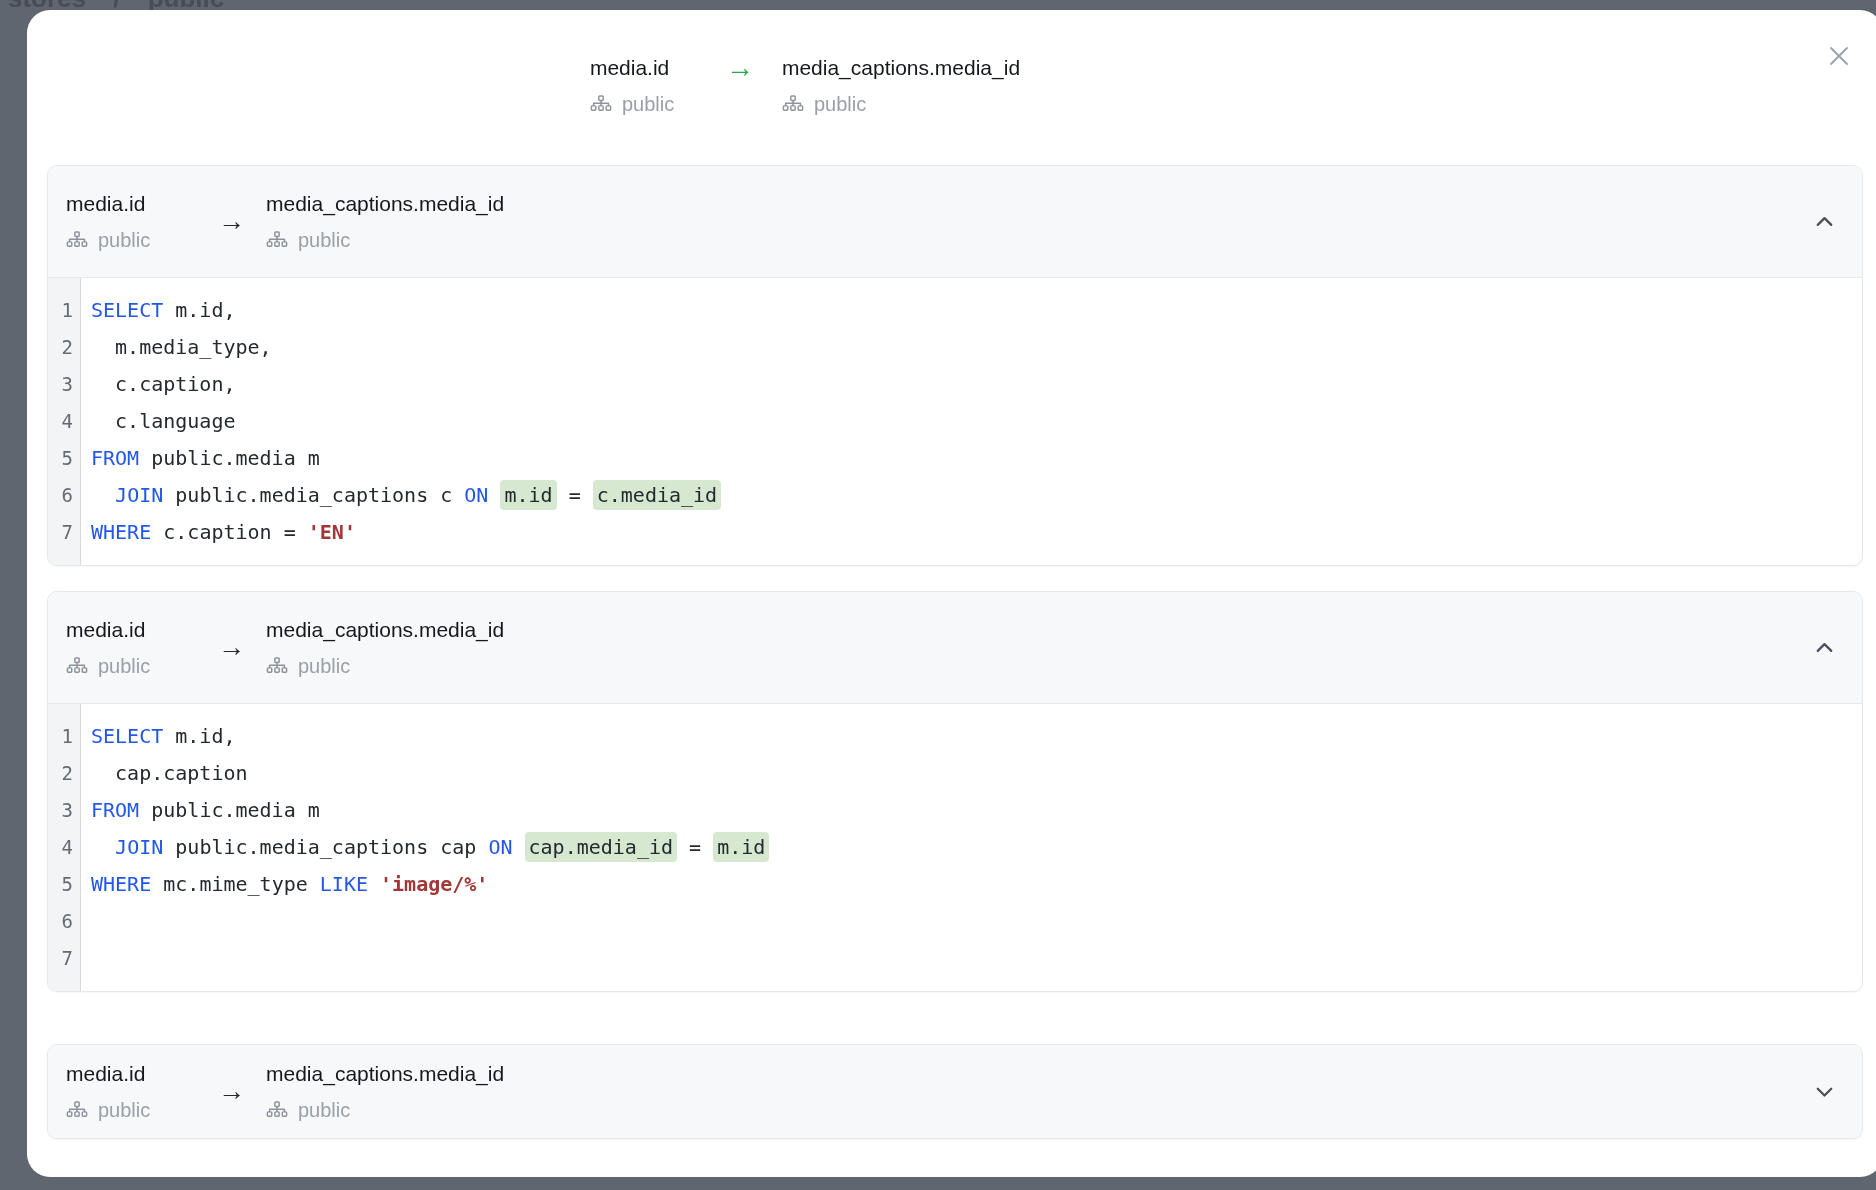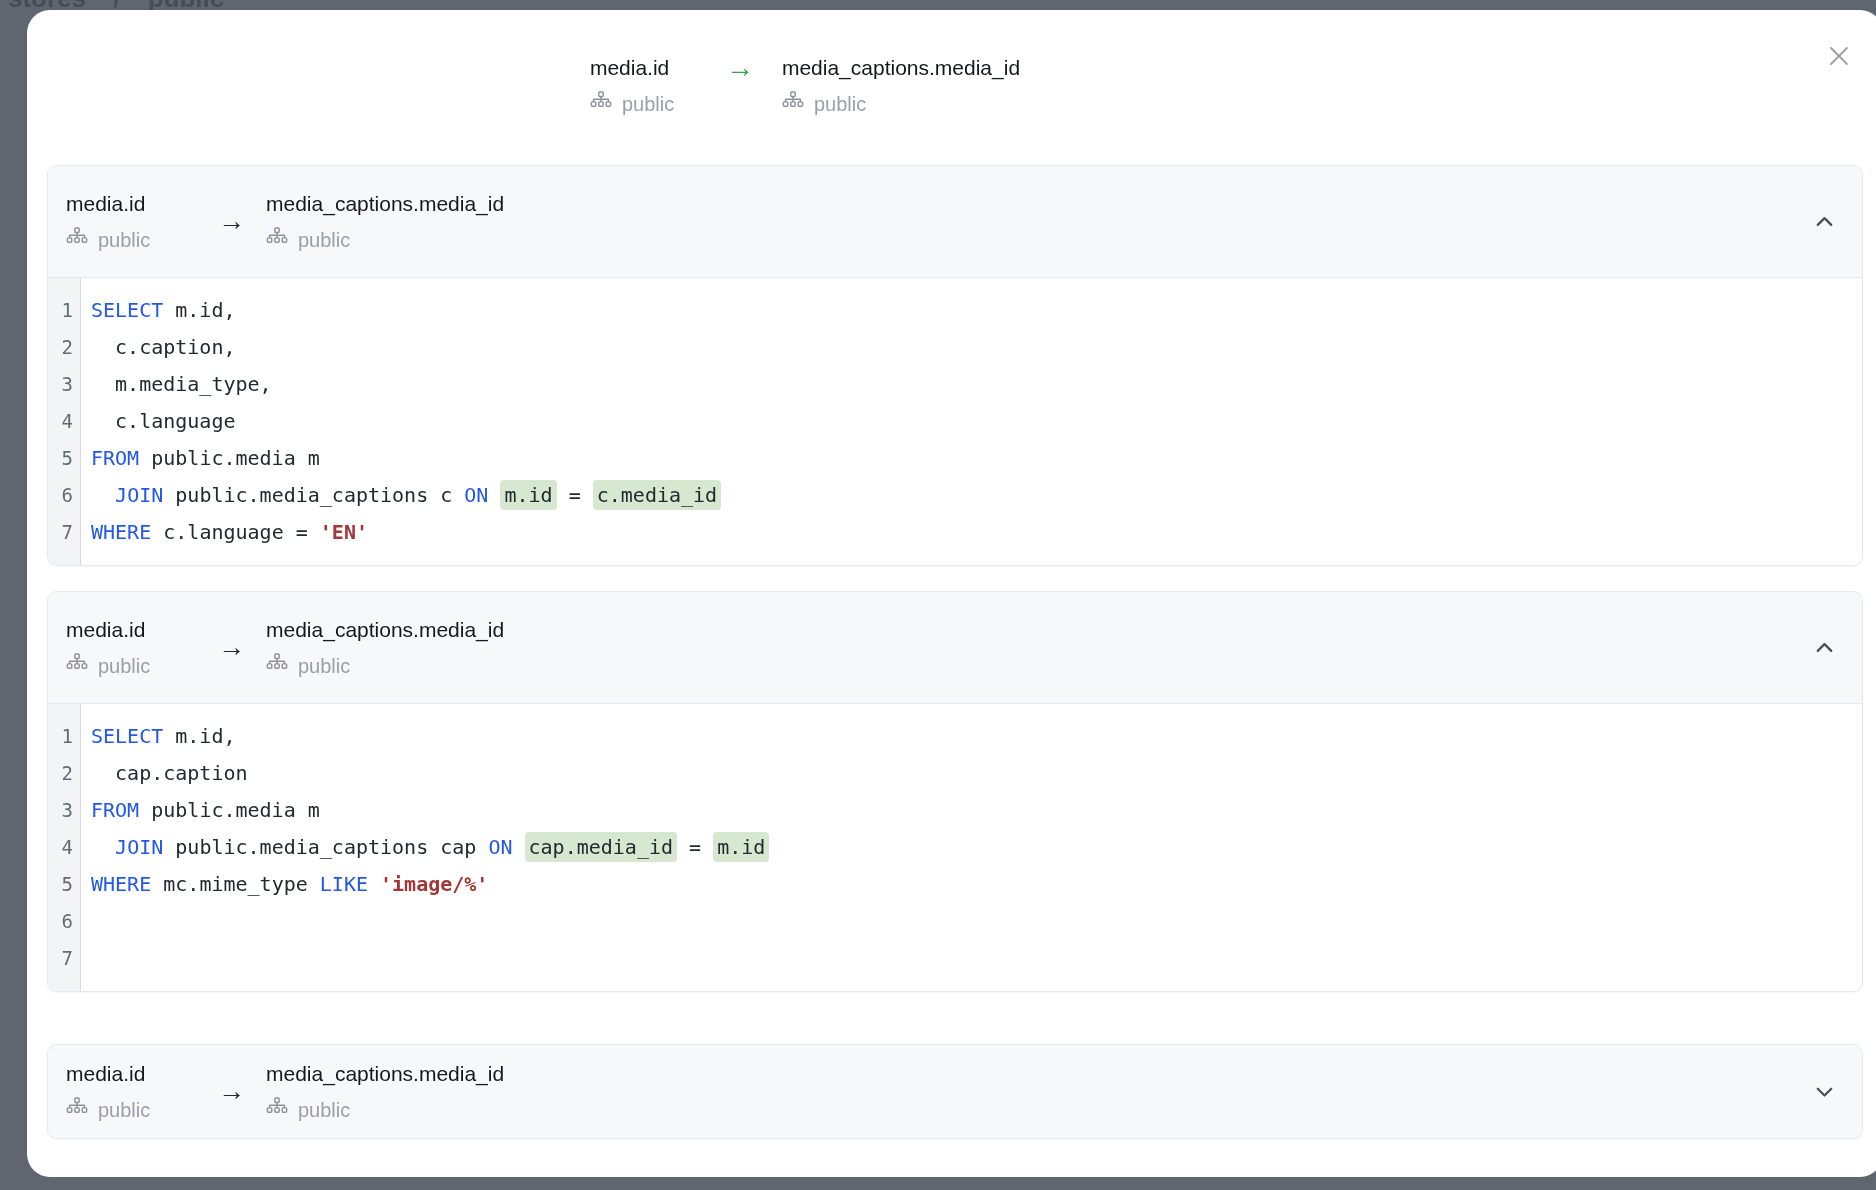--- a/index.html
+++ b/index.html
@@ -32,21 +32,21 @@
   .close-btn svg { width:32px; height:32px; display:block; }
 
   
   .modal-header {
     display:flex; align-items:flex-start; justify-content:center;
     margin-top:44px; transform:translateX(-150px);
   }
   .mh-col1 { min-width:112px; }
   .col-title { font-size:21px; color:#15181d; line-height:27px; }
   .schema-row {
-    display:flex; align-items:flex-start; gap:10px;
+    display:flex; align-items:center; gap:10px;
     margin-top:10px; color:#9aa0a8; font-size:20px; line-height:26px;
   }
   .schema-icon { color:#8d939b; display:inline-flex; }
   .schema-icon svg { width:22px; height:19px; display:block; }
   .mh-arrow {
     font-size:28px; line-height:27px; margin:0 28px 0 24px;
     color:var(--arrow-green);
   }
 
   
@@ -198,26 +198,26 @@
             <div class="ln">1</div>
             <div class="ln">2</div>
             <div class="ln">3</div>
             <div class="ln">4</div>
             <div class="ln">5</div>
             <div class="ln">6</div>
             <div class="ln">7</div>
           </div>
       <div class="lines">
             <div class="cl"><span class="kw">SELECT</span><span> m.id,</span></div>
+            <div class="cl"><span>  m.media_type,</span></div>
             <div class="cl"><span>  c.caption,</span></div>
-            <div class="cl"><span>  m.media_type,</span></div>
             <div class="cl"><span>  c.language</span></div>
             <div class="cl"><span class="kw">FROM</span><span> public.media m</span></div>
             <div class="cl"><span>  </span><span class="kw">JOIN</span><span> public.media_captions c </span><span class="kw">ON</span><span> </span><span class="hl">m.id</span><span> = </span><span class="hl">c.media_id</span></div>
-            <div class="cl"><span class="kw">WHERE</span><span> c.language = </span><span class="str">'EN'</span></div>
+            <div class="cl"><span class="kw">WHERE</span><span> c.caption = </span><span class="str">'EN'</span></div>
           </div>
     </div>
   </div>
       <div class="card">
     <div class="card-header">
       <div class="ch-col1">
         <div class="col-title">media.id</div>
         <div class="schema-row">
           <span class="schema-icon">
             <svg viewBox="0 0 24 20">

